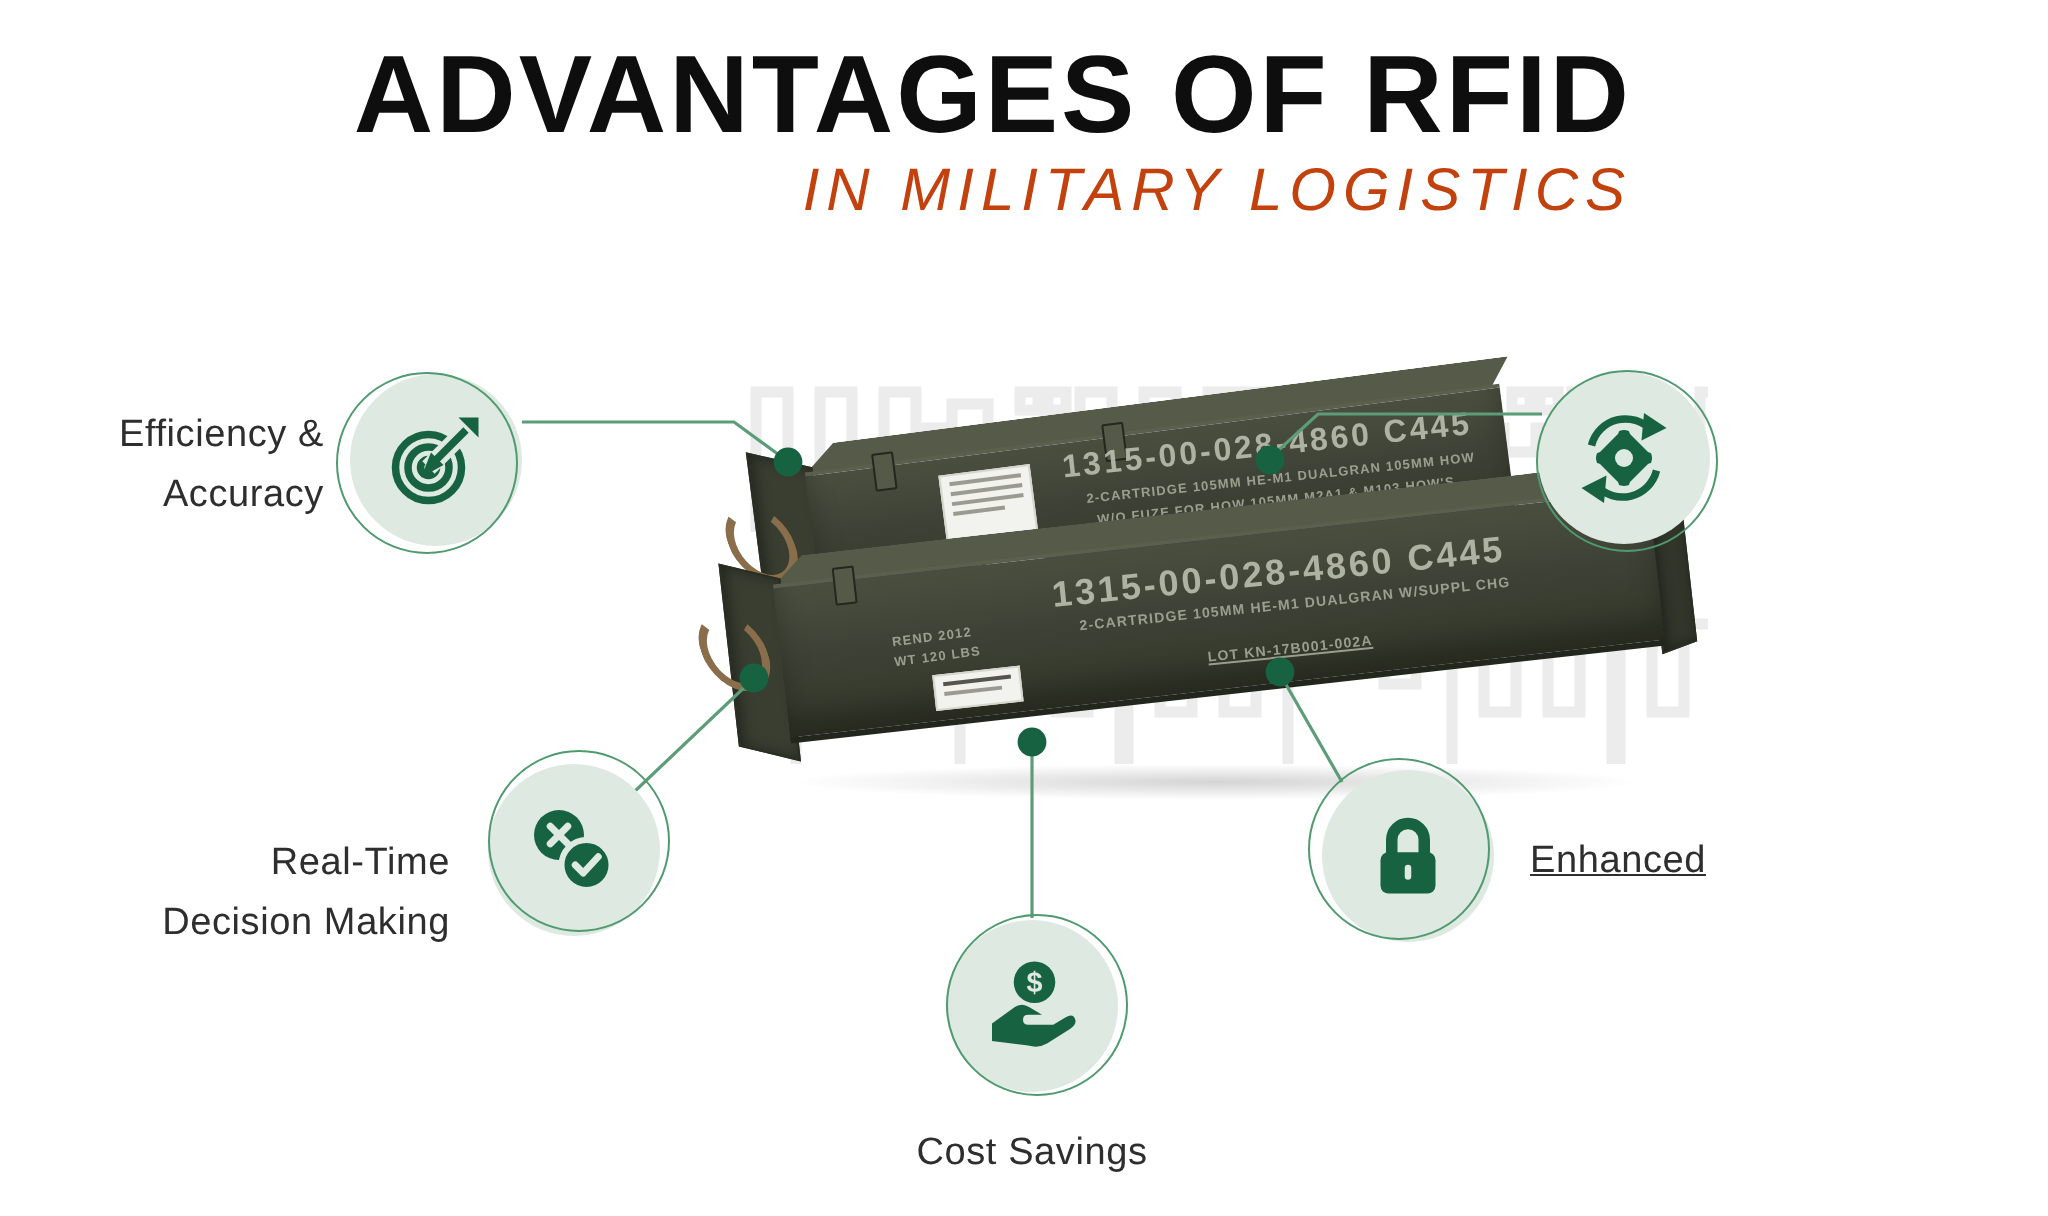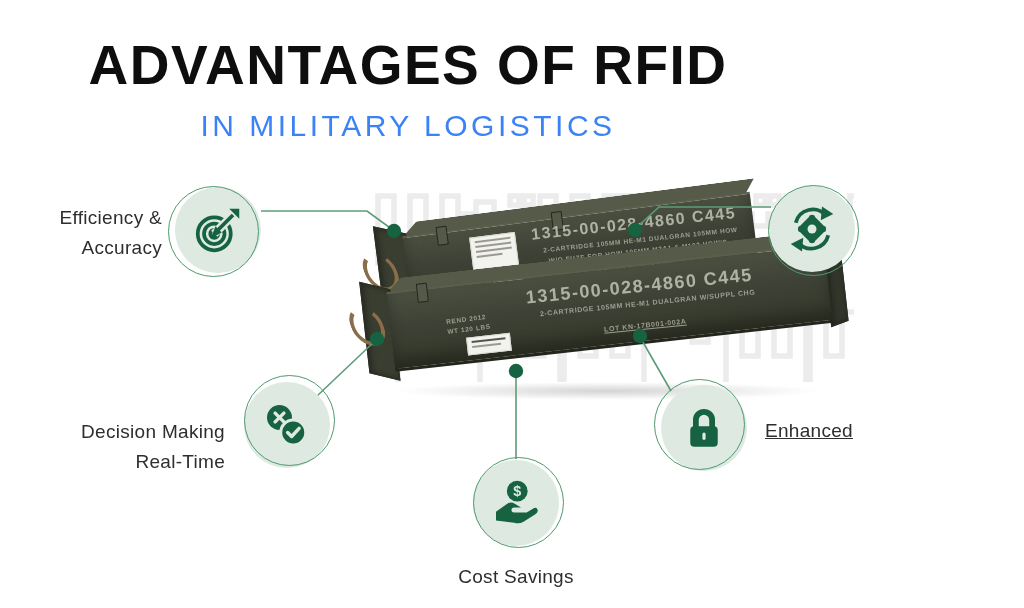--- a/index.html
+++ b/index.html
@@ -1,28 +1,28 @@
 <!DOCTYPE html>
 <html><head>
 <meta charset="utf-8">
 <style>
   html,body{margin:0;padding:0;}
   body{
     width:1024px;height:608px;position:relative;overflow:hidden;
     background:#ffffff;font-family:"Liberation Sans",sans-serif;
   }
   
-  .header{position:absolute;left:0;top:34px;width:816px;text-align:center;}
+  .header{position:absolute;left:0;top:16px;width:816px;text-align:right;}
   .title{
     font-size:55px;font-weight:800;letter-spacing:1.5px;color:#0e0e0e;
     line-height:62px;
   }
   .subtitle{
-    margin-top:12px;font-size:30px;font-weight:500;letter-spacing:3.5px;
-    color:#3b82f6;line-height:36px;
+    font-size:30px;font-weight:500;letter-spacing:3.5px;
+    color:#c2410c;line-height:36px;font-style:italic;
   }
   
   .adv-circle{
     position:absolute;width:86px;height:86px;border-radius:50%;
     background:#dde9e1;
   }
   .adv-ring{
     position:absolute;left:-4px;top:-4px;width:91px;height:91px;
     border:1.4px solid #4f9a6e;border-radius:50%;box-sizing:border-box;
   }
@@ -214,22 +214,22 @@
     <circle cx="14" cy="14" r="10" fill="#176240"></circle>
     <g stroke="#dde9e1" stroke-width="2.8" stroke-linecap="round">
       <line x1="10.5" y1="10.5" x2="17.5" y2="17.5"></line>
       <line x1="17.5" y1="10.5" x2="10.5" y2="17.5"></line>
     </g>
     <circle cx="25" cy="26" r="10" fill="#176240" stroke="#dde9e1" stroke-width="2.4"></circle>
     <path d="M20.5 26 l3.2 3.2 l6-6.5" stroke="#dde9e1" stroke-width="2.8" fill="none" stroke-linecap="round" stroke-linejoin="round"></path>
   </svg>
 </div>
 <div class="adv-label align-r" style="right:799px;top:417px;width:220px;">
+  <span>Real-Time</span>
   <span>Decision Making</span>
-  <span>Real-Time</span>
 </div>
 
 <div class="adv-circle" style="left:473px;top:460px;">
   <div class="adv-ring" style="transform:translate(4px,1px);"></div>
   <svg class="adv-icon" viewBox="0 0 40 40">
     <circle cx="21" cy="10.5" r="8.3" fill="#176240"></circle>
     <text x="21" y="14.5" text-anchor="middle" font-size="11.5" font-weight="bold" fill="#dde9e1" font-family="Liberation Sans, sans-serif">$</text>
     <path d="M4 34 V27 L13 20.5 Q16 18.5 19 20.5 L24 23.5 H18.5 Q16.4 23.5 16.4 25.5 Q16.4 27.5 18.5 27.5 H28.5 L33.5 24.5 Q36.5 22.8 37.3 25.4 Q37.9 27.4 35.2 29.2 L26 35 Q22.5 37 18.5 35.8 Z" fill="#176240"></path>
   </svg>
 </div>

